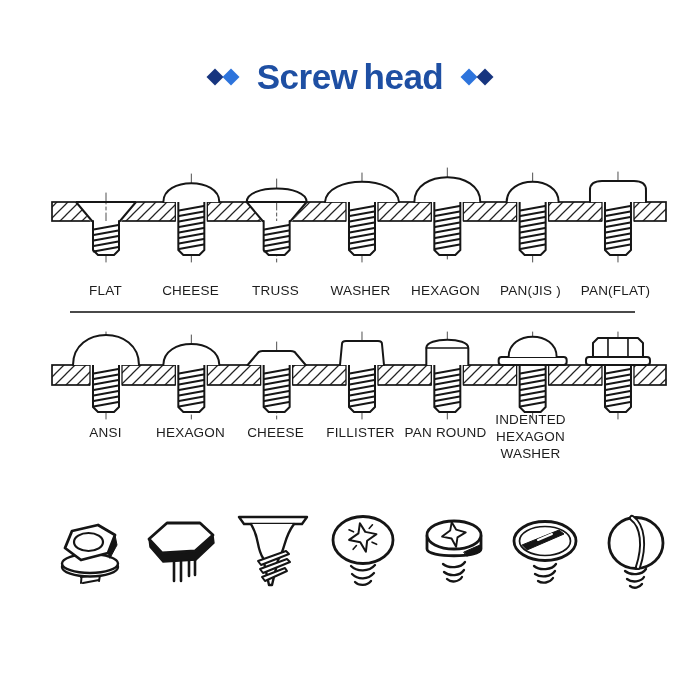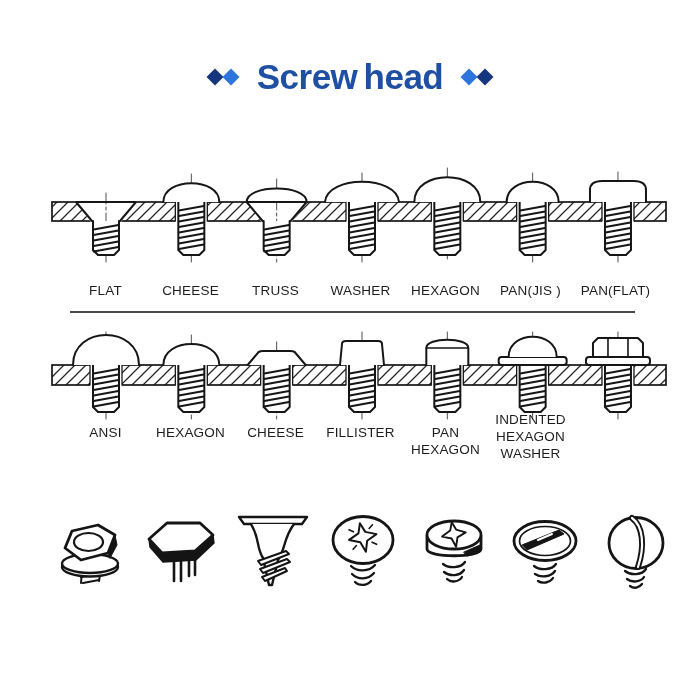--- a/index.html
+++ b/index.html
@@ -318,21 +318,21 @@
         <rect x="585.98" y="27" width="64" height="8" rx="3" fill="#fff"></rect>
         <path d="M592.98,27 V13 L597.98,8 H637.98 L642.98,13 V27 Z" fill="#fff"></path>
         <path d="M607.98,8 V27 M627.98,8 V27" stroke-width="1.6"></path>
       </g>
     </svg>
   <div class="labels" id="labels-row2">
       <div class="label-cell">ANSI</div>
       <div class="label-cell">HEXAGON</div>
       <div class="label-cell">CHEESE</div>
       <div class="label-cell">FILLISTER</div>
-      <div class="label-cell">PAN HEXAGON</div>
+      <div class="label-cell">PAN ROUND</div>
       <div class="label-cell hexlbl">INDENTED HEXAGON WASHER</div>
     </div>
 
   <div class="icons-row">
 
     <div class="icon-cell">
       <svg width="90" height="95" viewBox="0 0 90 95">
         <g stroke="#151515" fill="none" stroke-width="2.4" stroke-linejoin="round" stroke-linecap="round">
           <path d="M37,69 L57,66 M36,74 L56,71 M38,80 L54,77" stroke-width="2.2"></path>
           <path d="M37,68 L36,80 M56,66 L54,78" stroke-width="2"></path>

